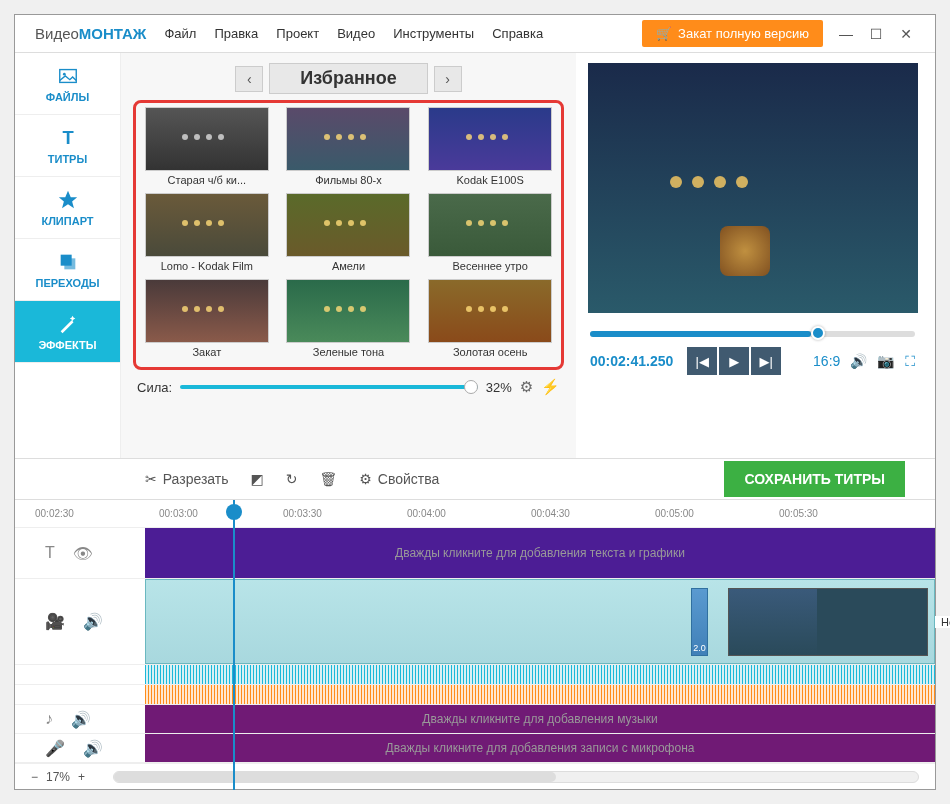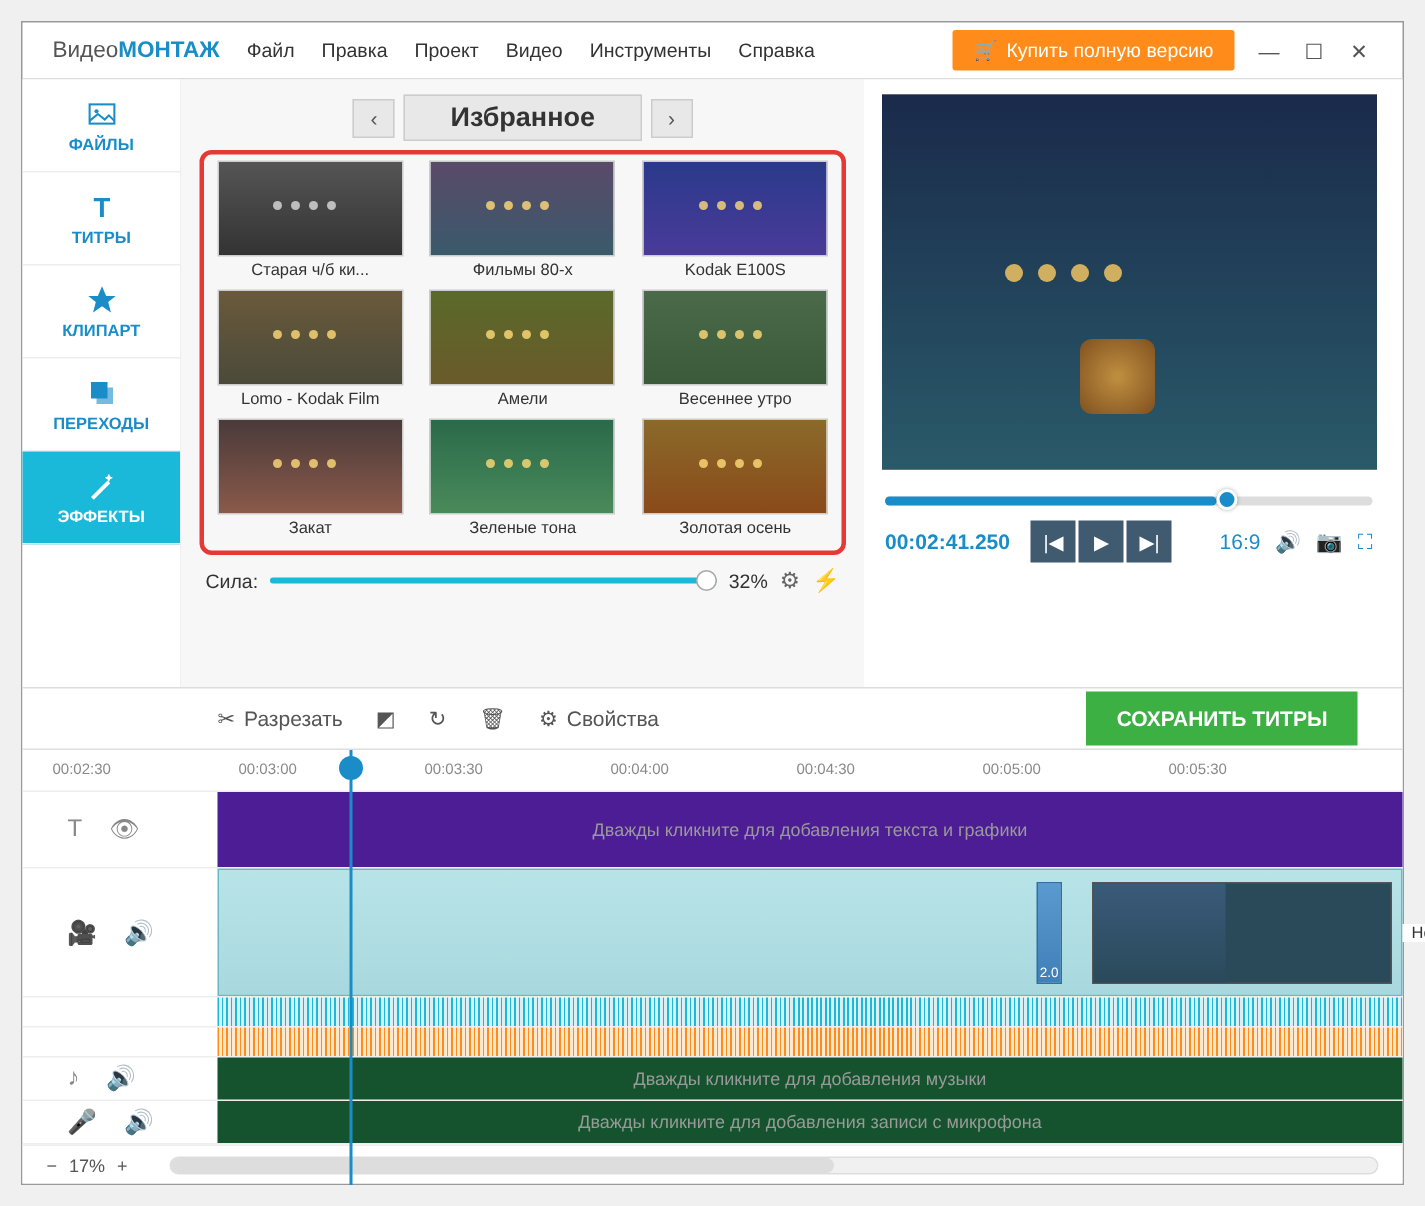--- a/index.html
+++ b/index.html
@@ -57,21 +57,21 @@
 .track.video { height: 86px; }
 .track.video .track-content { background: linear-gradient(#b8e4e8, #a8d8de); border: 1px solid #6ab8c0; }
 .clip-transition { position: absolute; left: 545px; top: 8px; width: 17px; height: 68px; background: linear-gradient(#5a9ad0, #4080b8); border: 1px solid #3070a0; display: flex; align-items: flex-end; justify-content: center; color: #fff; font-size: 9px; padding-bottom: 2px; }
 .clip-video { position: absolute; left: 582px; top: 8px; width: 200px; height: 68px; background: #2a4a5a; border: 1px solid #555; display: flex; align-items: center; }
 .clip-video-thumb { width: 88px; height: 66px; background: linear-gradient(#3a5a7a, #2a4a5a); }
 .clip-video-label { color: #333; font-size: 11px; margin-left: 8px; position: absolute; left: 100%; white-space: nowrap; padding-left: 6px; background: #fff; }
 .track.wave-a { height: 20px; }
 .track.wave-a .track-content { background: repeating-linear-gradient(90deg, #1ab8d9 0, #1ab8d9 1px, #d8f0f4 1px, #d8f0f4 3px); }
 .track.wave-b { height: 20px; }
 .track.wave-b .track-content { background: repeating-linear-gradient(90deg, #ff8c1a 0, #ff8c1a 1px, #ffe8d0 1px, #ffe8d0 3px); }
-.track.music .track-content, .track.mic .track-content { height: 28px; display: flex; align-items: center; justify-content: center; color: #999; font-size: 12px; background: #14532d; }
+.track.music .track-content, .track.mic .track-content { height: 28px; display: flex; align-items: center; justify-content: center; color: #999; font-size: 12px; background: #701a75; }
 .zoom-bar { height: 26px; display: flex; align-items: center; padding: 0 16px; gap: 8px; font-size: 12px; color: #555; border-top: 1px solid #eee; }
 .zoom-bar .scroll-track { flex: 1; height: 12px; background: #f0f0f0; border: 1px solid #ddd; margin-left: 20px; border-radius: 6px; position: relative; }
 .zoom-bar .scroll-thumb { position: absolute; left: 0; width: 55%; height: 100%; background: #ddd; border-radius: 6px; }
 
 .t-bw { filter: grayscale(1); background: linear-gradient(#555,#333); }
 .t-80s { background: linear-gradient(#5a4a6a,#3a5a6a); }
 .t-kodak { background: linear-gradient(#2a3a8a,#4a3a9a); }
 .t-lomo { background: linear-gradient(#6a5a3a,#4a4a3a); }
 .t-amelie { background: linear-gradient(#5a6a2a,#6a5a2a); }
 .t-spring { background: linear-gradient(#4a6a4a,#3a5a3a); }
@@ -94,21 +94,21 @@
     <div class="menu">
       <span>Файл</span>
       <span>Правка</span>
       <span>Проект</span>
       <span>Видео</span>
       <span>Инструменты</span>
       <span>Справка</span>
     </div>
     <div class="buy-btn">
       <span>🛒</span>
-      <span>Купить полную версию</span>
+      <span>Закат полную версию</span>
     </div>
     <div class="win-controls">
       <span>—</span>
       <span>☐</span>
       <span>✕</span>
     </div>
   </div>
 
   <div class="main-area">
 

